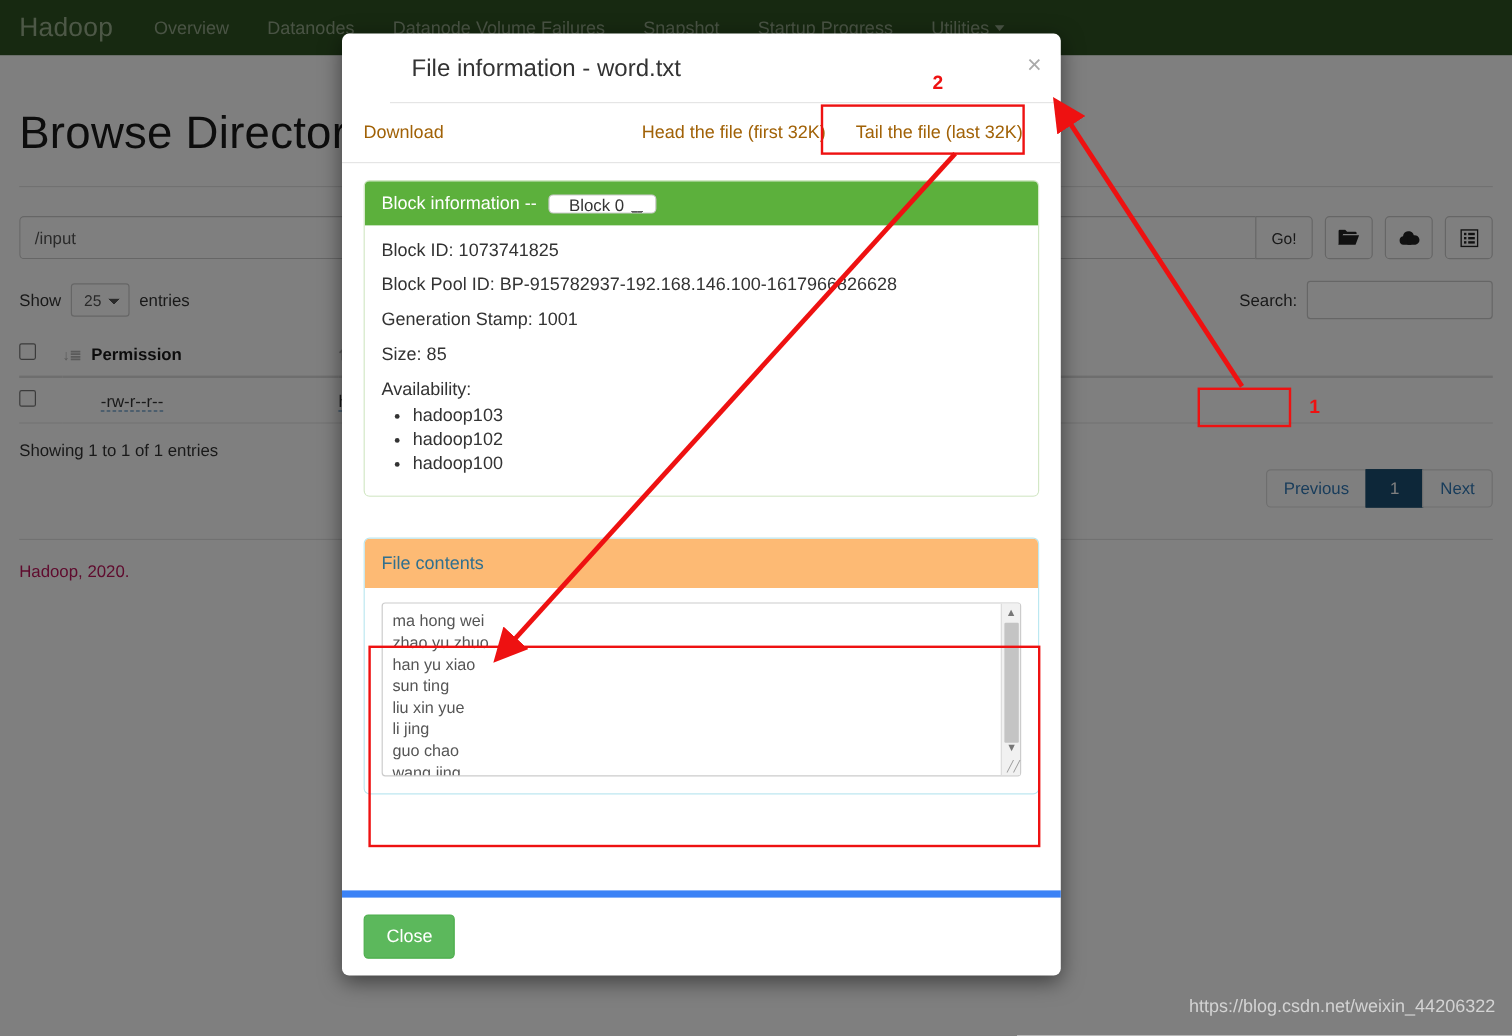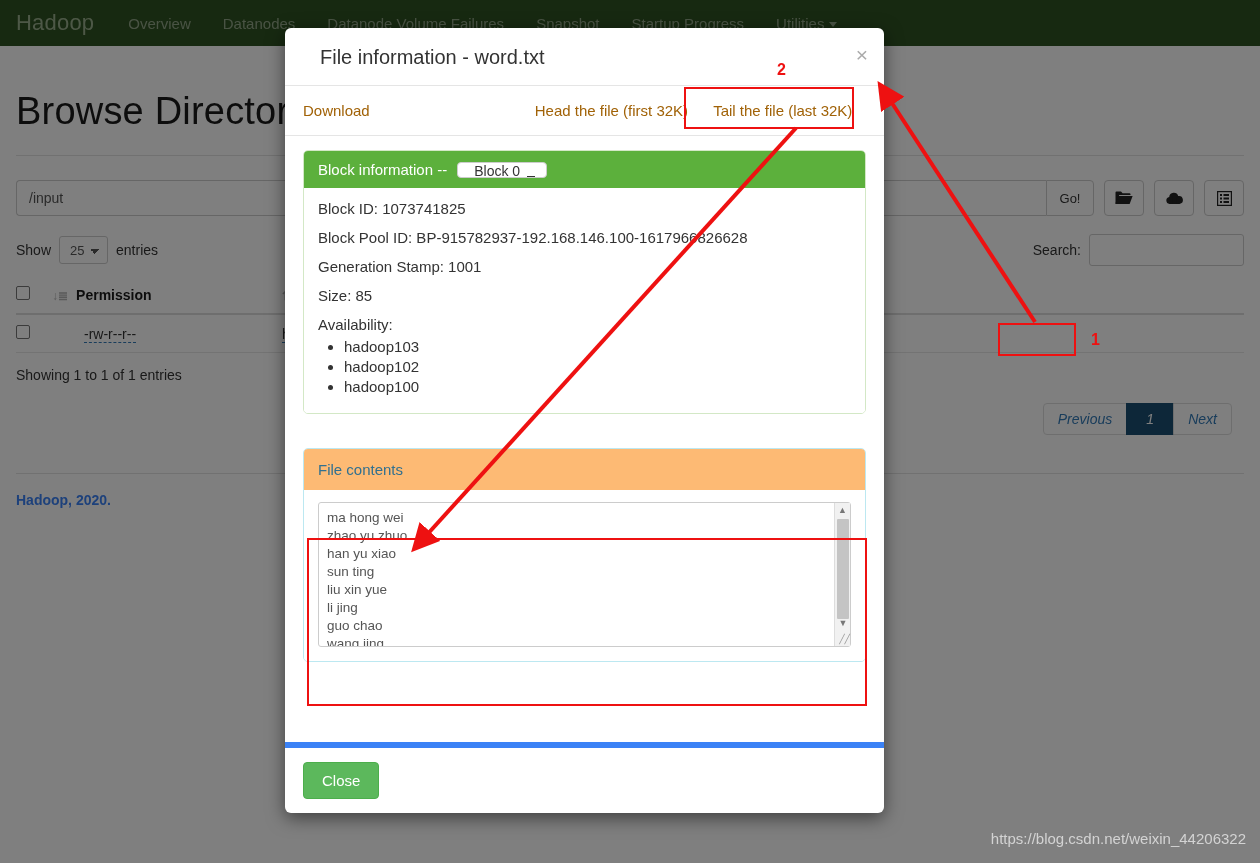--- a/index.html
+++ b/index.html
@@ -93,49 +93,49 @@
   }
   .sorticon { color:#b4b4b4; font-size:12px; margin-right:8px; display:inline-block; }
   .dotted { border-bottom:1px dashed #337ab7; color:#333; }
   .cell-link { color:#337ab7; text-decoration:none; }
   .chk {
     width:14px; height:14px; border:1px solid #767676; border-radius:2px;
     background:#fff; display:inline-block;
   }
   .showing { font-size:14px; color:#333; margin:14px 16px 0 16px; }
 
-  .pager { display:flex; margin:12px;font-style:italic; }
+  .pager { display:flex; margin:0; }
   .pg {
     height:32px; min-width:48px; padding:0 14px; border:1px solid #ddd;
     background:#fff; color:#337ab7; font-size:14px;
     display:flex; align-items:center; justify-content:center; cursor:pointer;
     margin-left:-1px;
   }
   .pg.active { background:#1b4f72; border-color:#1b4f72; color:#fff; }
   .pg:first-child { border-radius:4px 0 0 4px; margin-left:0; }
   .pg:last-child { border-radius:0 4px 4px 0; }
   .pager-wrap { display:flex; justify-content:flex-end; margin:8px 16px 0 0; }
 
   .footer-hr { border-top:1px solid #e3e3e3; margin:26px 16px 0 16px; }
-  .footer-text { font-size:14px; color:#3b82f6; margin:18px 0 0 16px;font-weight:bold; }
+  .footer-text { font-size:14px; color:#be185d; margin:18px 0 0 16px; }
 
   
   #backdrop {
     position:absolute; inset:0; background:rgba(0,0,0,0.5);
   }
 
   
   #modal {
     position:absolute; left:285px; top:28px; width:599px; height:785px;
     background:#fff; border-radius:6px;
     box-shadow:0 5px 18px rgba(0,0,0,.5);
     display:flex; flex-direction:column;
   }
   .modal-head {
-    position:relative; padding:18px 20px 16px 35px; border-bottom:1px solid #e5e5e5;
+    position:relative; padding:18px 20px 16px 18px; border-bottom:1px solid #e5e5e5;margin-left:40px;
   }
   .modal-title { font-size:20px; color:#333; font-weight:normal; }
   .modal-close {
     position:absolute; right:16px; top:16px; font-size:21px; color:#aaa;
     cursor:pointer; line-height:1; background:none; border:none; padding:0;
   }
   .modal-links {
     display:flex; align-items:center; padding:16px 20px 16px 18px;
     border-bottom:1px solid #e5e5e5; position:relative;
   }

